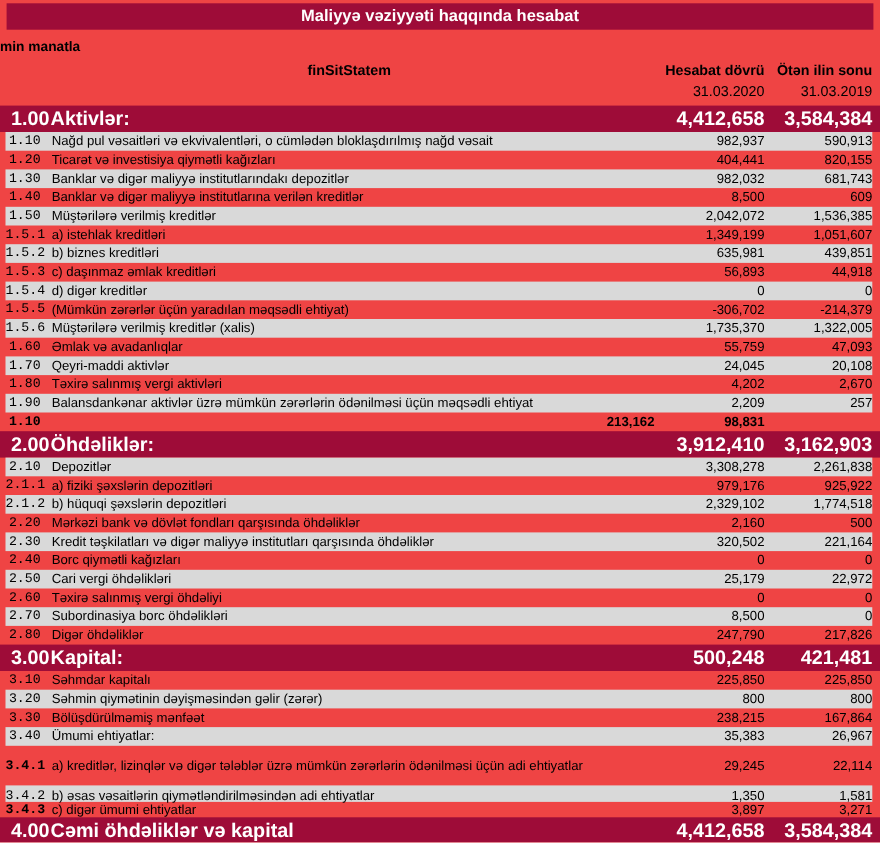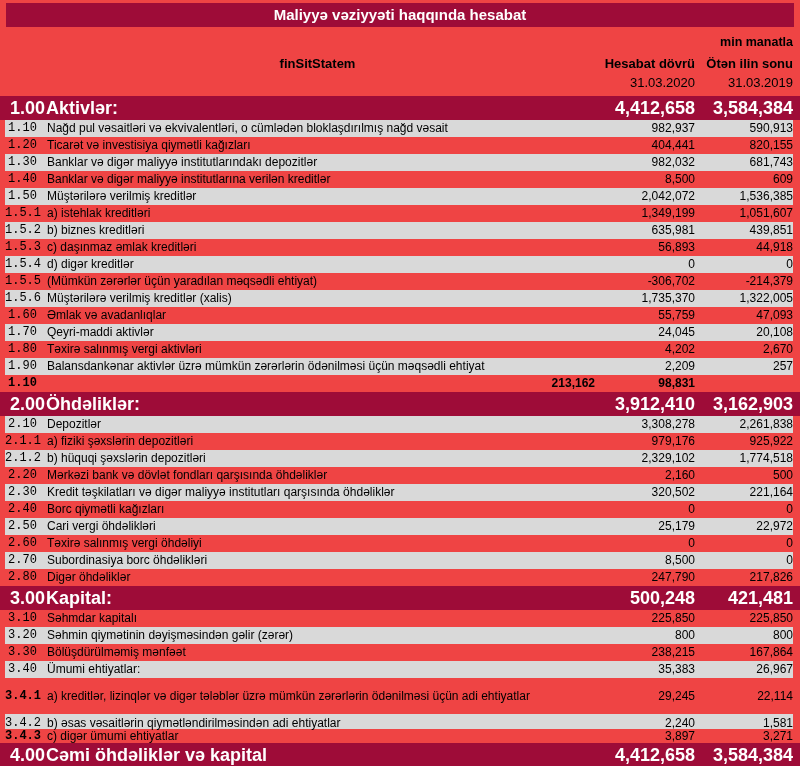--- a/index.html
+++ b/index.html
@@ -14,21 +14,21 @@
   
   .title-bar{
     margin:3px 6px 0 6px; height:24px; line-height:24px;
     background:var(--accent); color:#fff; text-align:center;
     font-size:15px; font-weight:bold;
   }
 
   
   .unit-row{
     margin-top:8px; height:14px; line-height:14px;
-    padding-right:7px; text-align:right;
+    padding-right:24px; text-align:left;
     font-size:12.5px; font-weight:bold;
   }
 
   
   .head-block{margin:5px 7px 0 5px;}
   .head-row{display:grid; grid-template-columns:35px 1fr 100px 98px;}
   .hc-label{text-align:center; font-weight:bold; font-size:13px; line-height:20px;}
   .hc-val{text-align:right; font-size:13px;}
   .hc-val .t{font-weight:bold; line-height:20px;}
   .hc-val .d{line-height:17px;}
@@ -285,21 +285,21 @@
   </div>
       <div class="row code-bold tall">
     <span class="code">3.4.1</span>
     <span class="label">a) kreditlər, lizinqlər və digər tələblər üzrə mümkün zərərlərin ödənilməsi üçün adi ehtiyatlar</span>
     <span class="v">29,245</span>
     <span class="v">22,114</span>
   </div>
       <div class="row shade mid">
     <span class="code">3.4.2</span>
     <span class="label">b) əsas vəsaitlərin qiymətləndirilməsindən adi ehtiyatlar</span>
-    <span class="v">2,240</span>
+    <span class="v">1,350</span>
     <span class="v">1,581</span>
   </div>
       <div class="row code-bold short">
     <span class="code">3.4.3</span>
     <span class="label">c) digər ümumi ehtiyatlar</span>
     <span class="v">3,897</span>
     <span class="v">3,271</span>
   </div>
       <div class="bar">
     <span class="code">4.00</span>

